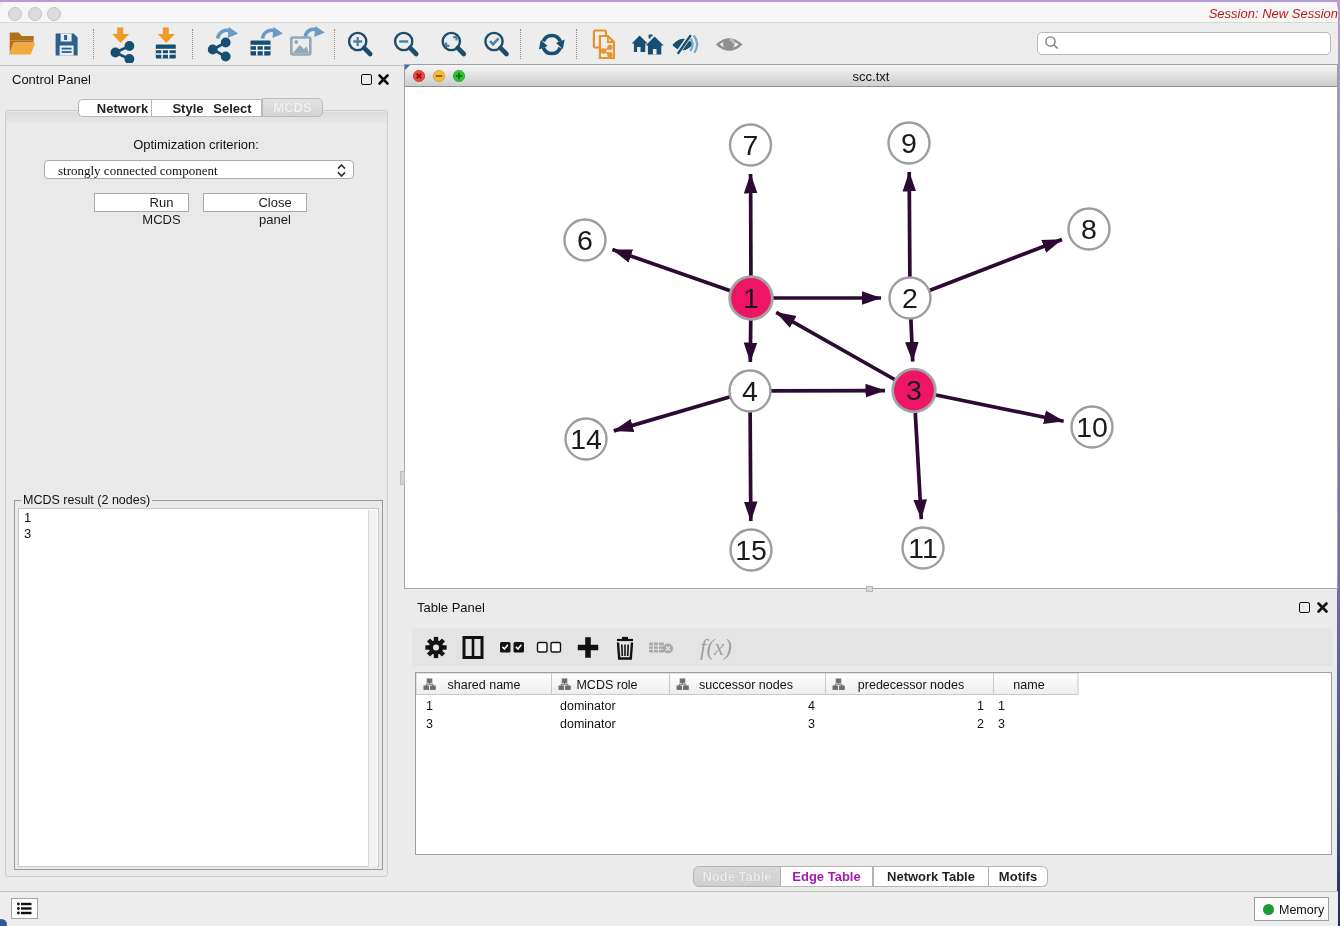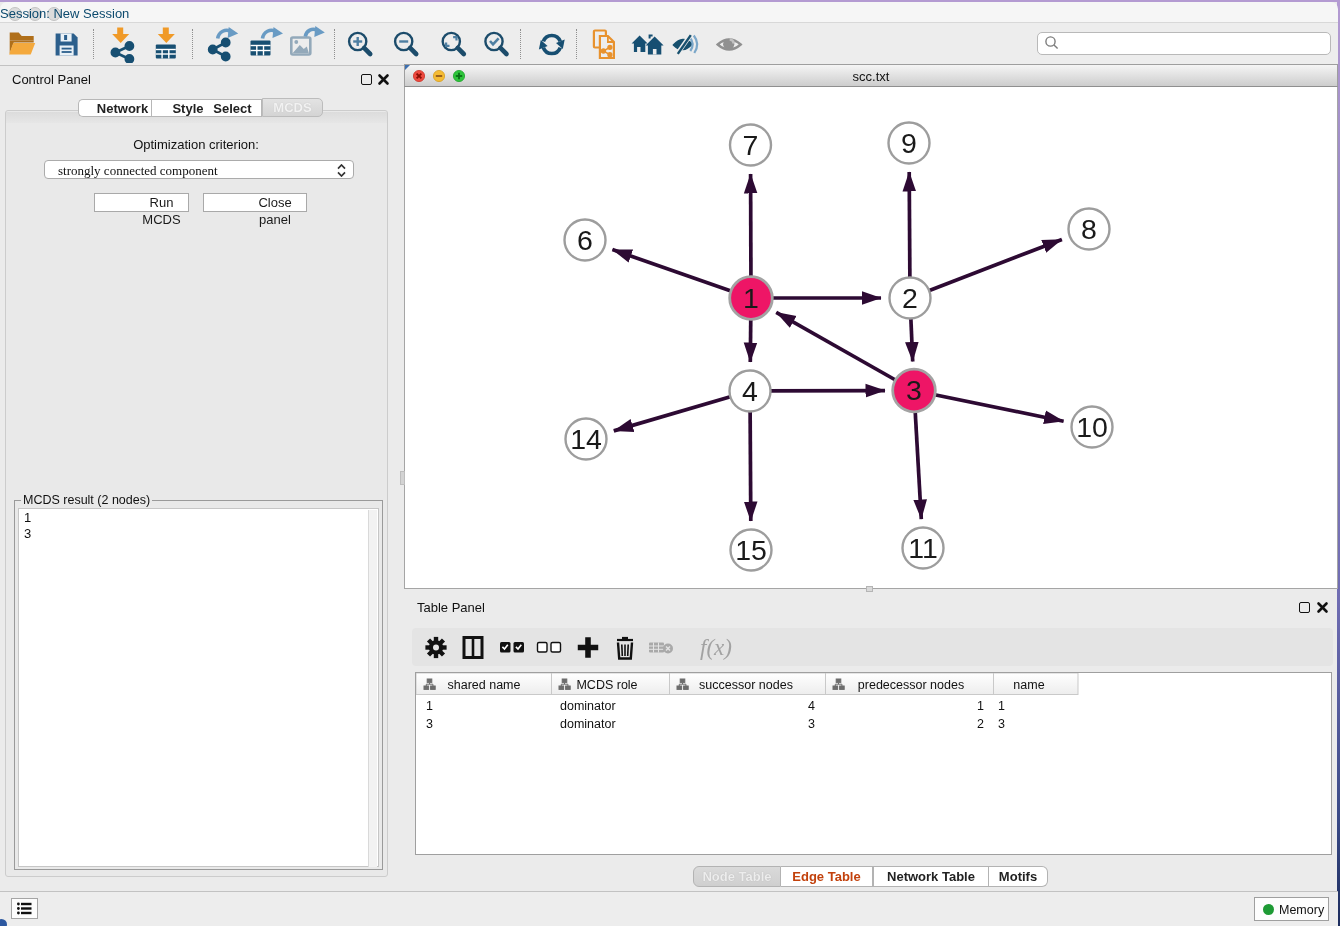--- a/index.html
+++ b/index.html
@@ -13,21 +13,21 @@
 </head>
 <body>
 
 <div class="abs" style="left:0;top:0;width:1340px;height:2px;background:#b49bd2;"></div>
 <div class="abs" style="left:1337px;top:0;width:3px;height:926px;background:linear-gradient(#b49bd2 0px,#8d82c0 300px,#6f6cb2 600px,#3a4a86 820px,#1d2d5e 926px);"></div>
 
 <div class="abs" style="left:0;top:2px;width:1338px;height:20px;background:#f6f6f6;border-radius:7px 7px 0 0;"></div>
 <div class="abs" style="left:8px;top:6.5px;width:12px;height:12px;border-radius:50%;background:#dcdcdc;border:1px solid #c3c3c3;"></div>
 <div class="abs" style="left:27.5px;top:6.5px;width:12px;height:12px;border-radius:50%;background:#dcdcdc;border:1px solid #c3c3c3;"></div>
 <div class="abs" style="left:47px;top:6.5px;width:12px;height:12px;border-radius:50%;background:#dcdcdc;border:1px solid #c3c3c3;"></div>
-<div class="abs" style="left:0;top:6px;width:1338px;text-align:left;font-size:13px;color:#0c4a6e;">Session: New Session</div>
+<div class="abs" style="left:0;top:6px;width:1338px;text-align:right;font-size:13px;color:#b91c1c;font-style:italic;">Session: New Session</div>
 
 <div class="abs" id="toolbar" style="left:0;top:22px;width:1338px;height:42px;background:#ededed;border-top:1px solid #d8d8d8;border-bottom:1px solid #c2c2c2;"></div>
 <div class="dotsep" style="left:93px;"></div>
 <div class="dotsep" style="left:192px;"></div>
 <div class="dotsep" style="left:334px;"></div>
 <div class="dotsep" style="left:520px;"></div>
 <div class="dotsep" style="left:576px;"></div>
 
 <div class="abs" style="left:1037px;top:32px;width:292px;height:21px;background:#fff;border:1px solid #b9b9b9;border-radius:5px;">
 <svg width="16" height="16" style="position:absolute;left:6px;top:2px;" viewBox="0 0 16 16">
@@ -405,21 +405,21 @@
       <text x="582" y="36.5">1</text>
 <text x="10" y="54.5">3</text>
       <text x="144" y="54.5">dominator</text>
 <text x="399" y="54.5" text-anchor="end">3</text>
       <text x="568" y="54.5" text-anchor="end">2</text>
       <text x="582" y="54.5">3</text>
 </g>
 </svg>
 
 <div class="abs" style="left:693px;top:866px;width:88px;height:21px;background:linear-gradient(#dadada,#cfcfcf);border:1px solid #b3b3b3;border-radius:6px 0 0 6px;box-sizing:border-box;font-size:13px;font-weight:bold;text-align:center;line-height:19px;color:#ededed;text-shadow:0 0 1px #aaa;">Node Table</div>
-<div class="abs" style="left:781px;top:866px;width:92px;height:21px;background:#fff;border:1px solid #b3b3b3;border-left:none;box-sizing:border-box;font-size:13px;font-weight:bold;text-align:center;line-height:19px;color:#c2410c;">Edge Table</div>
+<div class="abs" style="left:781px;top:866px;width:92px;height:21px;background:#fff;border:1px solid #b3b3b3;border-left:none;box-sizing:border-box;font-size:13px;font-weight:bold;text-align:center;line-height:19px;color:#a21caf;">Edge Table</div>
 <div class="abs" style="left:873px;top:866px;width:116px;height:21px;background:#fff;border:1px solid #b3b3b3;border-left:1px solid #b3b3b3;box-sizing:border-box;font-size:13px;font-weight:bold;text-align:center;line-height:19px;color:#222;">Network Table</div>
 <div class="abs" style="left:989px;top:866px;width:59px;height:21px;background:#fff;border:1px solid #b3b3b3;border-left:none;border-radius:0 6px 6px 0;box-sizing:border-box;font-size:13px;font-weight:bold;text-align:center;line-height:19px;color:#222;">Motifs</div>
 
 <div class="abs" style="left:0;top:891px;width:1338px;height:35px;background:#ededed;border-top:1px solid #c2c2c2;"></div>
 <div class="abs" style="left:11px;top:898px;width:27px;height:21px;background:#fdfdfd;border:1px solid #a5a5a5;box-sizing:border-box;">
 <svg width="15" height="13" viewBox="0 0 15 13" style="position:absolute;left:5px;top:3px;">
 <g fill="#111">
         <circle cx="1.4" cy="2" r="1.4"></circle>
         <circle cx="1.4" cy="6.5" r="1.4"></circle>
         <circle cx="1.4" cy="11" r="1.4"></circle>

